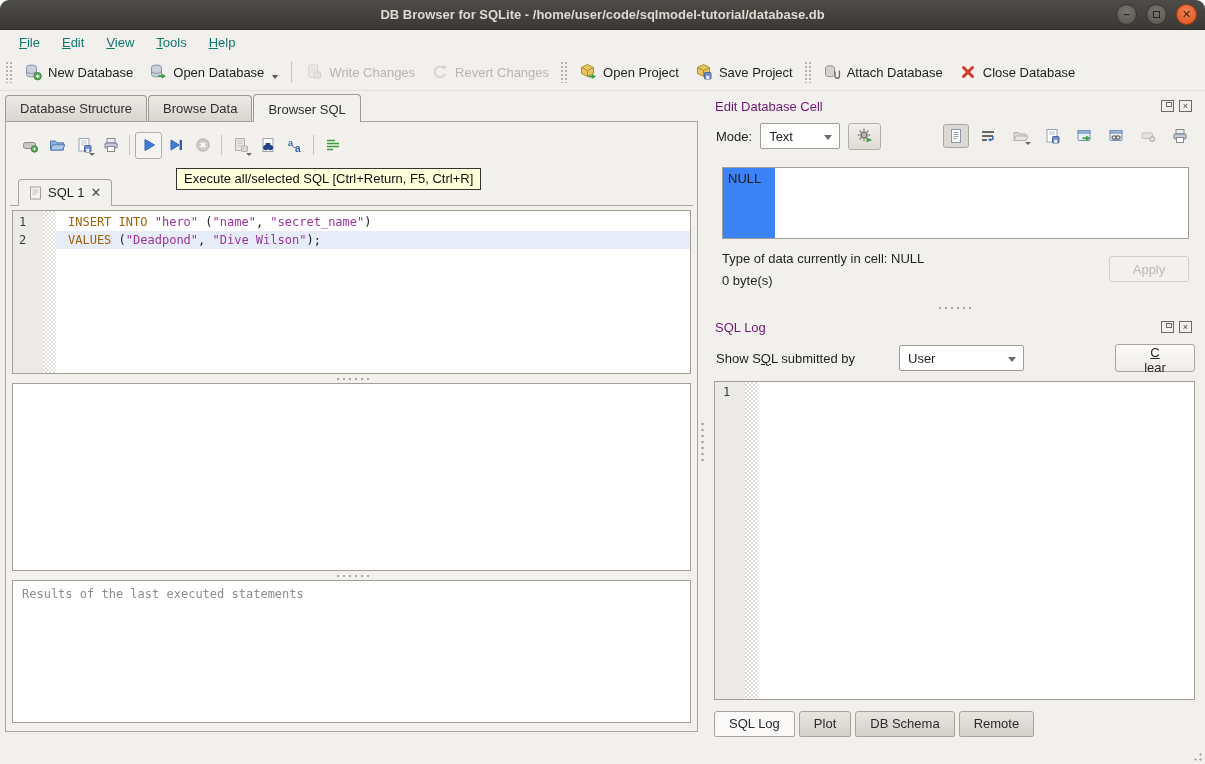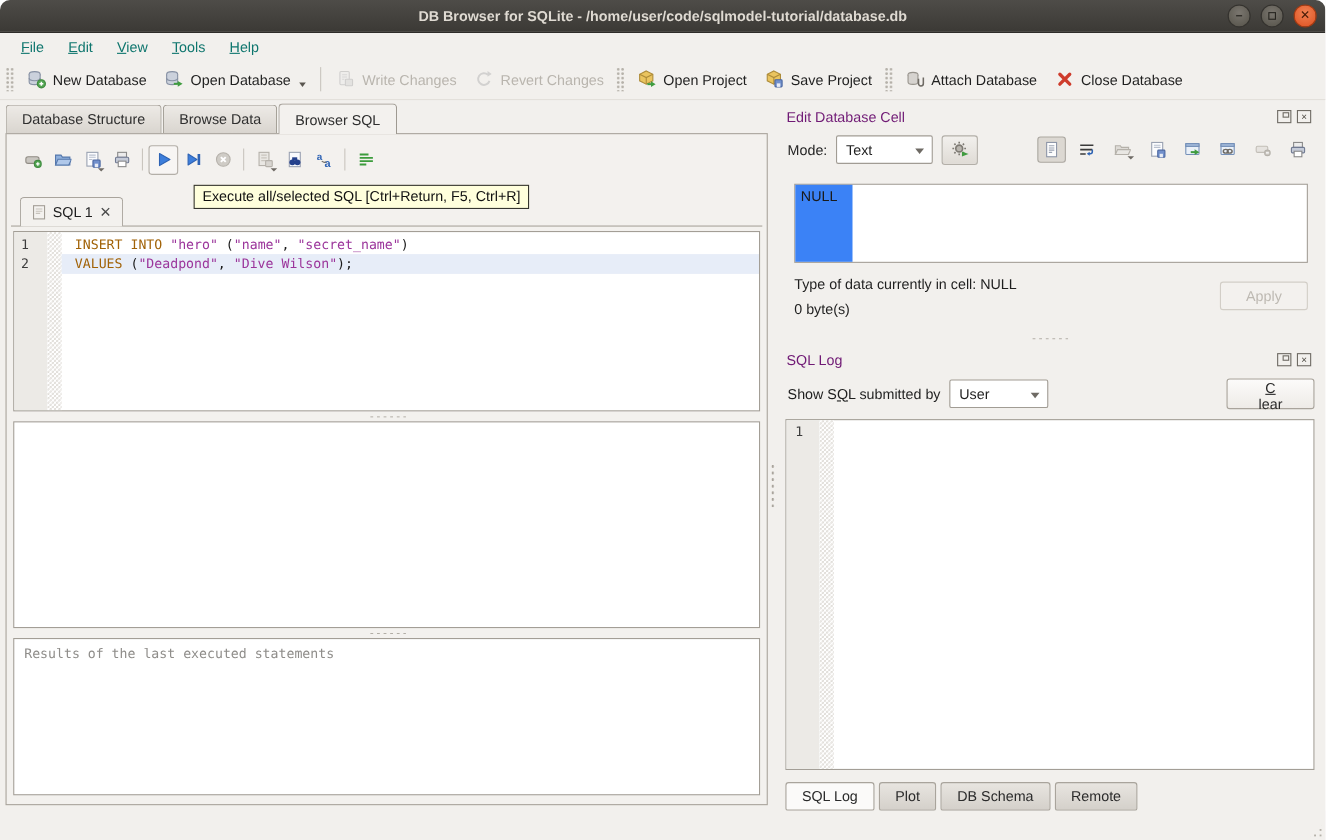--- a/index.html
+++ b/index.html
@@ -70,22 +70,22 @@
   .right-panel { flex:1; display:flex; flex-direction:column; padding:0 10px 0 9px; position:relative; }
   .dock-header { display:flex; align-items:center; justify-content:space-between; height:22px; margin-top:4px; padding:0 3px; }
   .dock-title { color:#701a75; }
   .dock-btns { display:flex; gap:5px; }
   .dock-btn { width:13px; height:12px; border:1px solid #6F6B64; position:relative; display:grid; place-items:center; font-size:9px; line-height:1; color:#4A463F; cursor:default; }
   .dock-btn .float-inner { position:absolute; top:1px; right:1px; width:6px; height:5px; border:1px solid #6F6B64; background:#F2F0ED; }
 
   .mode-row { display:flex; align-items:center; gap:8px; height:30px; margin-top:4px; padding-left:4px; }
   .combo { position:relative; height:26px; background:#fff; border:1px solid #A19C94; border-radius:2px; display:flex; align-items:center; padding:0 22px 0 8px; color:#1f1f1f; cursor:default; }
   .combo::after { content:""; position:absolute; right:7px; top:11px; width:0; height:0; border-left:4px solid transparent; border-right:4px solid transparent; border-top:5px solid #6E6A64; }
-  .combo.mode { width:88px; }
-  .combo.user { width:90px; }
+  .combo.mode { width:80px; }
+  .combo.user { width:125px;margin-left:36px; }
   .gear-btn { width:33px; height:27px; border:1px solid #B3AFA8; border-radius:3px; background:linear-gradient(#F2F0ED,#DFDBD5); display:grid; place-items:center; cursor:default; }
   .cell-icons { display:flex; align-items:center; gap:6px; margin-left:auto; padding-right:2px; }
 
   .cell-box { margin:16px 6px 0 10px; height:72px; border:1px solid #A39E96; background:#fff; display:flex; }
   .cell-gutter { width:52px; background:#3b82f6; padding:3px 5px; color:#1a1a1a; }
   .cell-content { flex:1; }
 
   .cell-info { position:relative; margin:12px 6px 0 10px; height:52px; }
   .cell-info .line1 { color:#1f1f1f; }
   .cell-info .line2 { color:#1f1f1f; margin-top:7px; }

